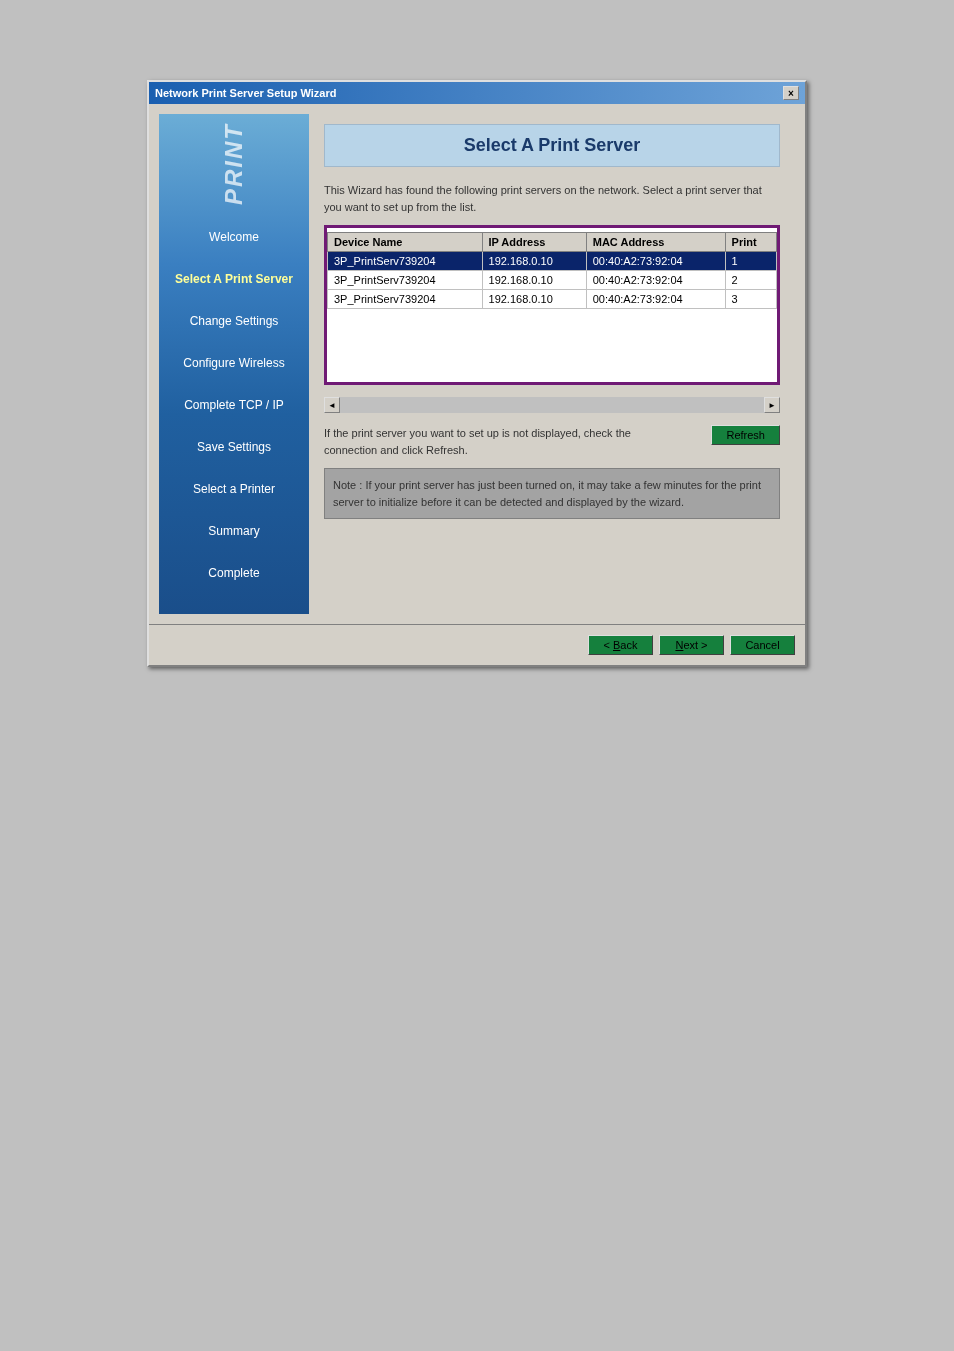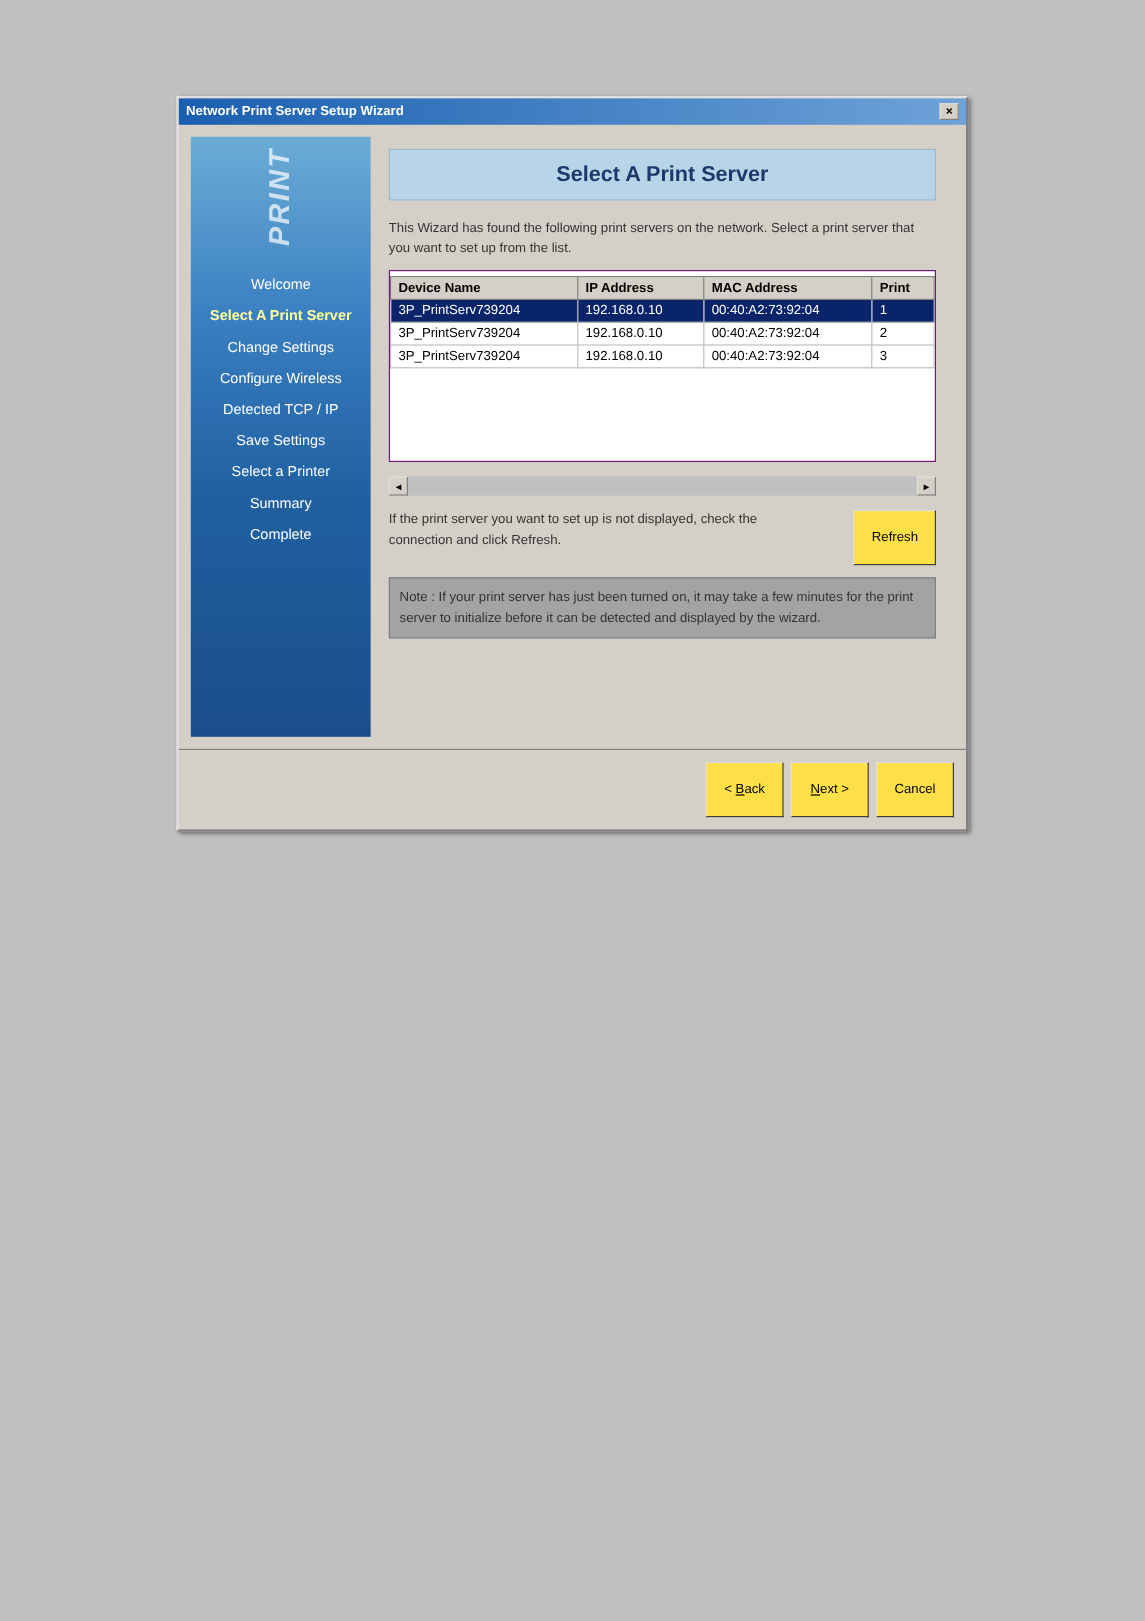--- a/index.html
+++ b/index.html
@@ -89,21 +89,21 @@
       transform: rotate(180deg);
       letter-spacing: 2px;
       opacity: 0.7;
       font-style: italic;
     }
 
     .sidebar-nav {
       width: 100%;
       display: flex;
       flex-direction: column;
-      gap: 0;
+      gap: 16px;
       margin-top: 10px;
     }
 
     .sidebar-item {
       color: white;
       text-align: center;
       padding: 6px 8px;
       font-size: 12px;
       cursor: pointer;
       font-weight: normal;
@@ -174,21 +174,21 @@
       color: #000;
     }
 
     .device-table tr.selected td {
       background: #0a246a;
       color: white;
     }
 
     
     .scroll-container {
-      border: 1px solid #701a75;
+      border: 3px solid #701a75;
       background: white;
       height: 160px;
       overflow: hidden;
       position: relative;
     }
 
     .scroll-container table {
       width: 100%;
     }
 
@@ -240,27 +240,27 @@
     }
 
     .refresh-text {
       font-size: 11px;
       color: #333;
       line-height: 1.5;
       flex: 1;
     }
 
     .btn {
-      background: #fde047;
+      background: #15803d;
       border: 1px solid #808080;
       border-top-color: #dfdfdf;
       border-left-color: #dfdfdf;
       border-bottom-color: #404040;
       border-right-color: #404040;
-      padding: 16px 14px;
+      padding: 3px 14px;
       font-size: 11px;
       cursor: pointer;
       min-width: 60px;
       color: #000;
     }
 
     
     .footer {
       border-top: 1px solid #808080;
       padding: 10px;
@@ -289,21 +289,21 @@
 
     <div class="sidebar">
       <div class="sidebar-logo">
         <div class="sidebar-logo-text">PRINT</div>
       </div>
       <div class="sidebar-nav">
         <div class="sidebar-item">Welcome</div>
         <div class="sidebar-item active">Select A Print Server</div>
         <div class="sidebar-item">Change Settings</div>
         <div class="sidebar-item">Configure Wireless</div>
-        <div class="sidebar-item">Detected TCP / IP</div>
+        <div class="sidebar-item">Complete TCP / IP</div>
         <div class="sidebar-item">Save Settings</div>
         <div class="sidebar-item">Select a Printer</div>
         <div class="sidebar-item">Summary</div>
         <div class="sidebar-item">Complete</div>
       </div>
     </div>
 
     <div class="main-content">
 
       <div class="page-title-box">

